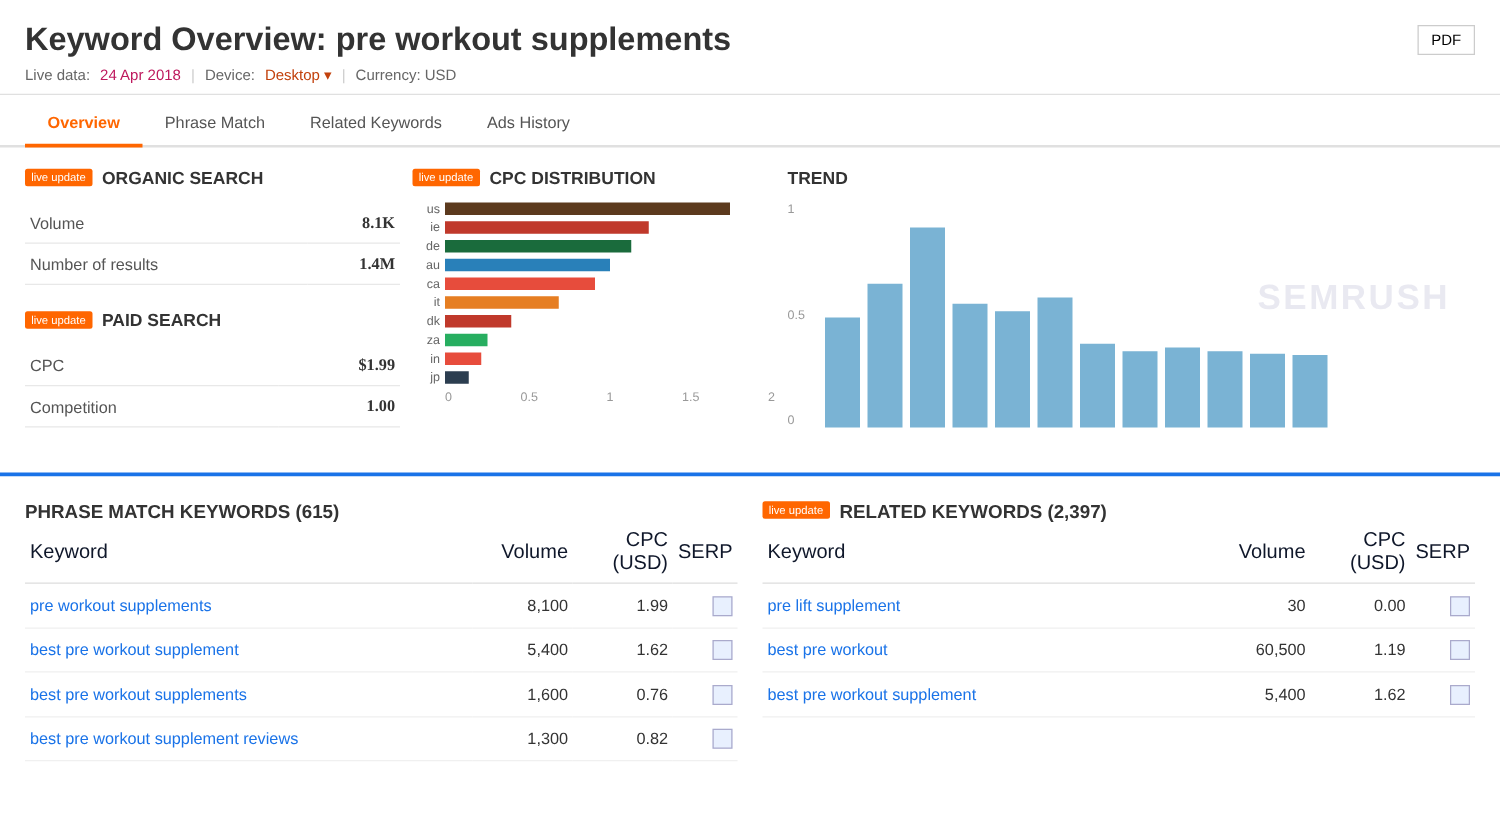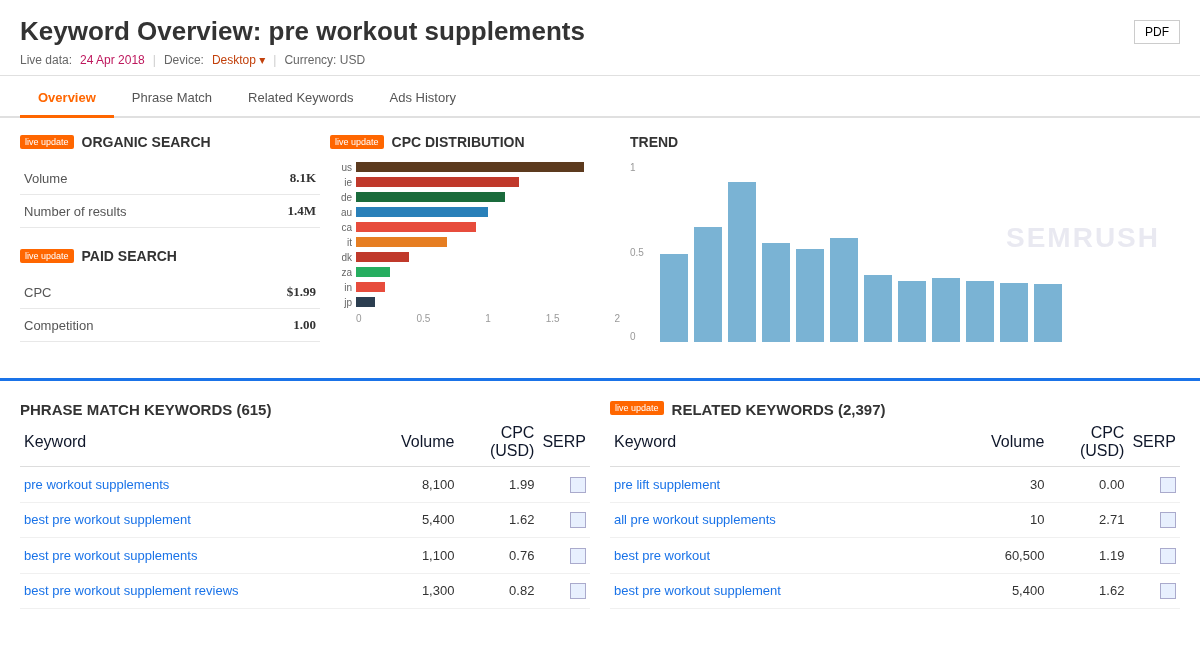--- a/index.html
+++ b/index.html
@@ -273,21 +273,21 @@
       <td class="right"><span class="serp-icon"></span></td>
     </tr>
           <tr>
       <td><a href="#" class="kw-link">best pre workout supplement</a></td>
       <td class="right">5,400</td>
       <td class="right">1.62</td>
       <td class="right"><span class="serp-icon"></span></td>
     </tr>
           <tr>
       <td><a href="#" class="kw-link">best pre workout supplements</a></td>
-      <td class="right">1,100</td>
+      <td class="right">1,600</td>
       <td class="right">0.76</td>
       <td class="right"><span class="serp-icon"></span></td>
     </tr>
           <tr>
       <td><a href="#" class="kw-link">best pre workout supplement reviews</a></td>
       <td class="right">1,300</td>
       <td class="right">0.82</td>
       <td class="right"><span class="serp-icon"></span></td>
     </tr>
         </tbody>
@@ -309,26 +309,20 @@
         </tr>
       </thead>
       <tbody id="related-kw-body">
           <tr>
       <td><a href="#" class="kw-link">pre lift supplement</a></td>
       <td class="right">30</td>
       <td class="right">0.00</td>
       <td class="right"><span class="serp-icon"></span></td>
     </tr>
           <tr>
-      <td><a href="#" class="kw-link">all pre workout supplements</a></td>
-      <td class="right">10</td>
-      <td class="right">2.71</td>
-      <td class="right"><span class="serp-icon"></span></td>
-    </tr>
-          <tr>
       <td><a href="#" class="kw-link">best pre workout</a></td>
       <td class="right">60,500</td>
       <td class="right">1.19</td>
       <td class="right"><span class="serp-icon"></span></td>
     </tr>
           <tr>
       <td><a href="#" class="kw-link">best pre workout supplement</a></td>
       <td class="right">5,400</td>
       <td class="right">1.62</td>
       <td class="right"><span class="serp-icon"></span></td>

